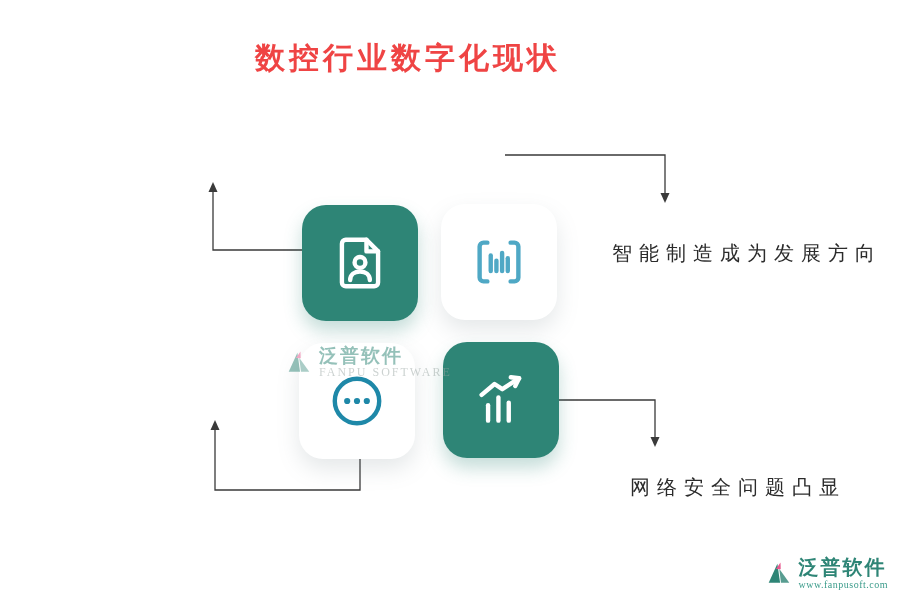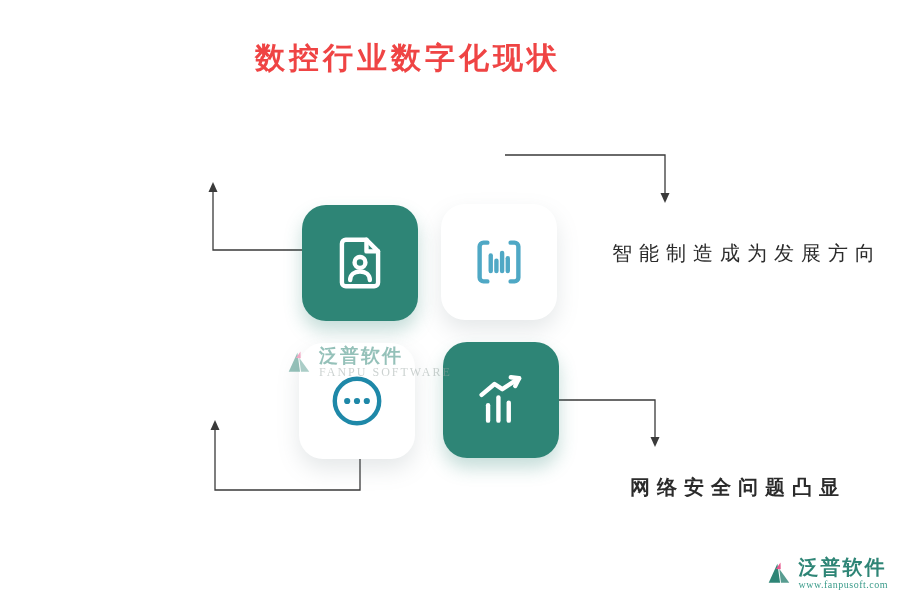--- a/index.html
+++ b/index.html
@@ -11,21 +11,21 @@
     position:absolute;top:28px;left:0;width:796px;margin:10px;text-align:center;
     font-size:30px;font-weight:700;letter-spacing:4px;color:#ef4444;
   }
   .connectors{position:absolute;left:0;top:0;width:900px;height:600px;z-index:1;pointer-events:none;}
   .label{
     position:absolute;font-size:20px;letter-spacing:7px;color:#2b2b2b;white-space:nowrap;z-index:2;
   }
   .l-tl{left:38px;top:276px;}
   .l-bl{left:40px;top:368px;}
   .l-tr{left:612px;top:240px;text-align:right;}
-  .l-br{left:630px;top:474px;font-weight:bold;}
+  .l-br{left:630px;top:474px;}
   .tile{
     position:absolute;width:116px;height:116px;border-radius:24px;z-index:2;
     display:flex;align-items:center;justify-content:center;
   }
   .tile.teal{background:#2E8576;box-shadow:0 10px 18px rgba(46,133,118,0.28);}
   .tile.white{background:#ffffff;box-shadow:0 10px 22px rgba(110,125,135,0.18);}
   .t1{left:302px;top:205px;}
   .t2{left:441px;top:204px;}
   .t3{left:299px;top:343px;}
   .t4{left:443px;top:342px;}

